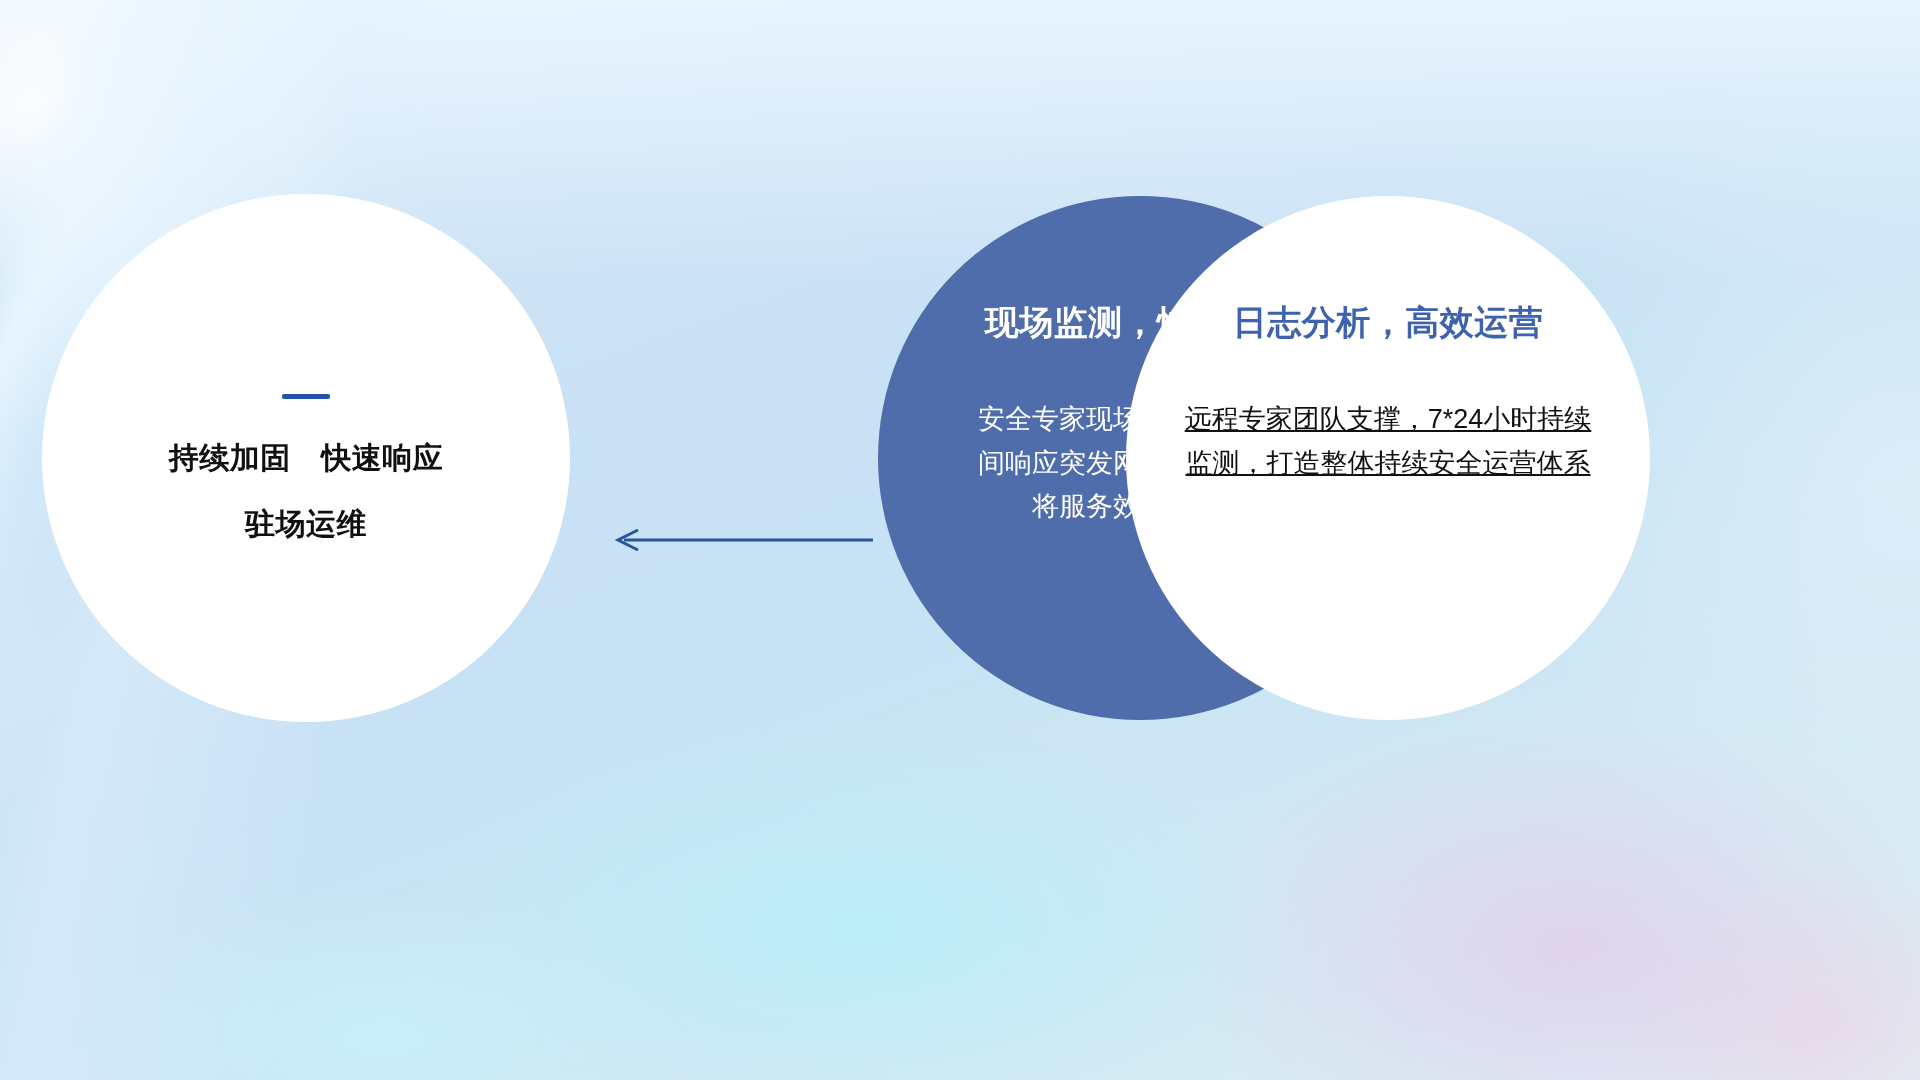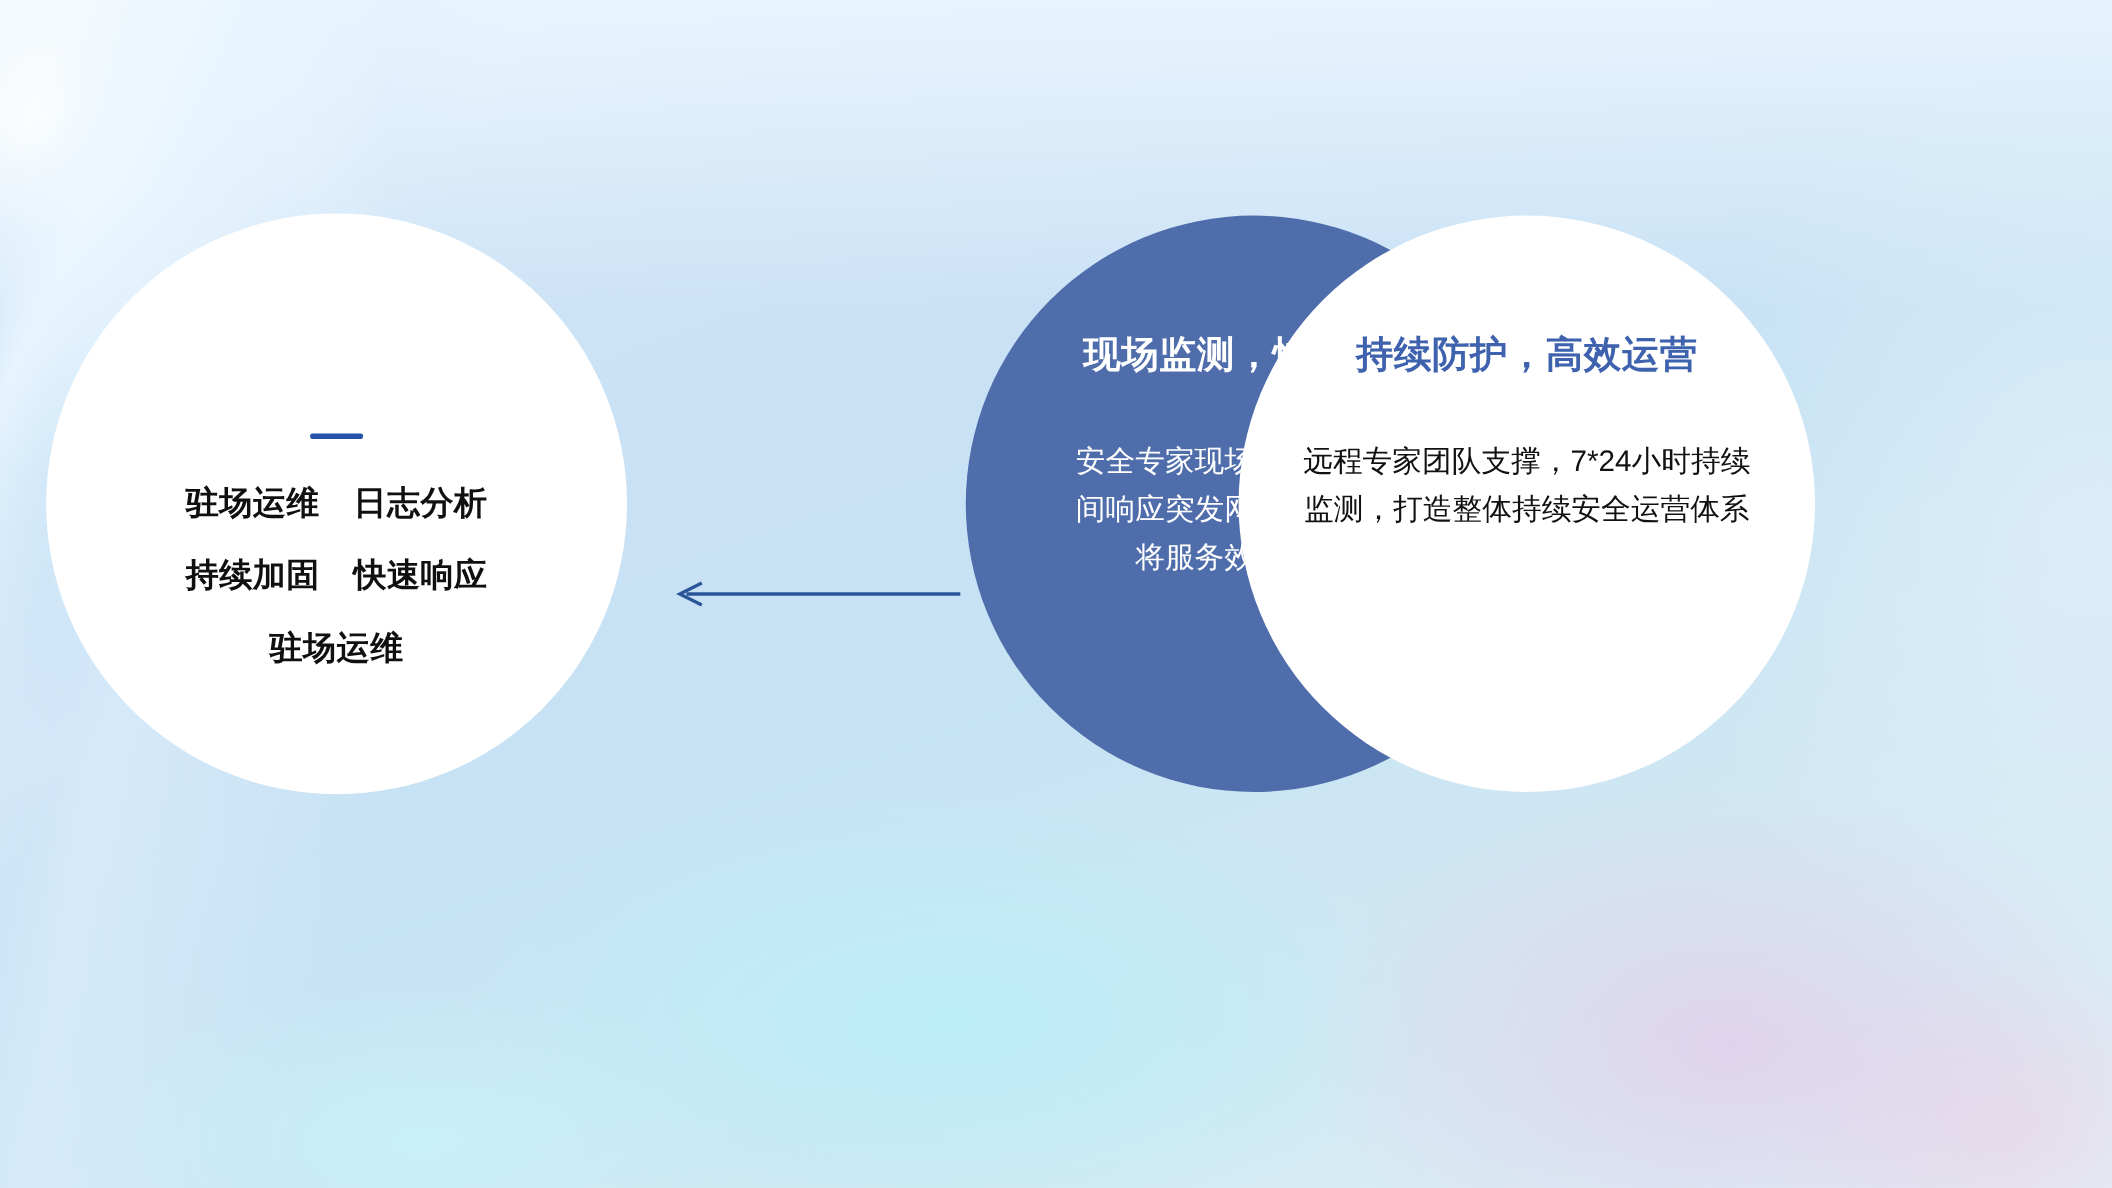--- a/index.html
+++ b/index.html
@@ -171,20 +171,21 @@
     letter-spacing: 0.5px;
     white-space: nowrap;
   }
   .right-body {
     margin-top: 52px;
     width: 420px;
     font-size: 27px;
     line-height: 1.62;
     color: #111111;
     text-align: center;
+    text-decoration: underline;
   }
 </style>
 </head>
 <body>
 
 <div id="slide">
 
   <div class="bg-layer bg-base"></div>
   <div class="bg-layer bg-top-haze"></div>
   <div class="bg-layer bg-tl-blue"></div>
@@ -196,29 +197,28 @@
   <div class="bg-layer bg-pink-br"></div>
 
   <svg class="arrow-connector" viewBox="0 0 262 24">
     <line x1="261" y1="12" x2="12" y2="12" stroke="#2a5699" stroke-width="3"></line>
     <polyline points="26,2 6,12 26,22" fill="none" stroke="#2a5699" stroke-width="3" stroke-linecap="butt" stroke-linejoin="miter"></polyline>
   </svg>
 
   <div class="circle circle-left">
     <div class="left-divider"></div>
     <div class="left-lines">
-      <div class="left-line">驻场运维　日志分析</div>
       <div class="left-line">持续加固　快速响应</div>
       <div class="left-line">驻场运维</div>
     </div>
   </div>
 
   <div class="circle circle-mid">
     <div class="mid-title">现场监测，快速响应</div>
     <div class="mid-body">安全专家现场保障，最短时间响应突发网络安全事件，将服务效率最大化</div>
   </div>
 
   <div class="circle circle-right">
-    <div class="right-title">持续防护，高效运营</div>
+    <div class="right-title">日志分析，高效运营</div>
     <div class="right-body">远程专家团队支撑，7*24小时持续监测，打造整体持续安全运营体系</div>
   </div>
 
 </div>
 
 </body></html>

